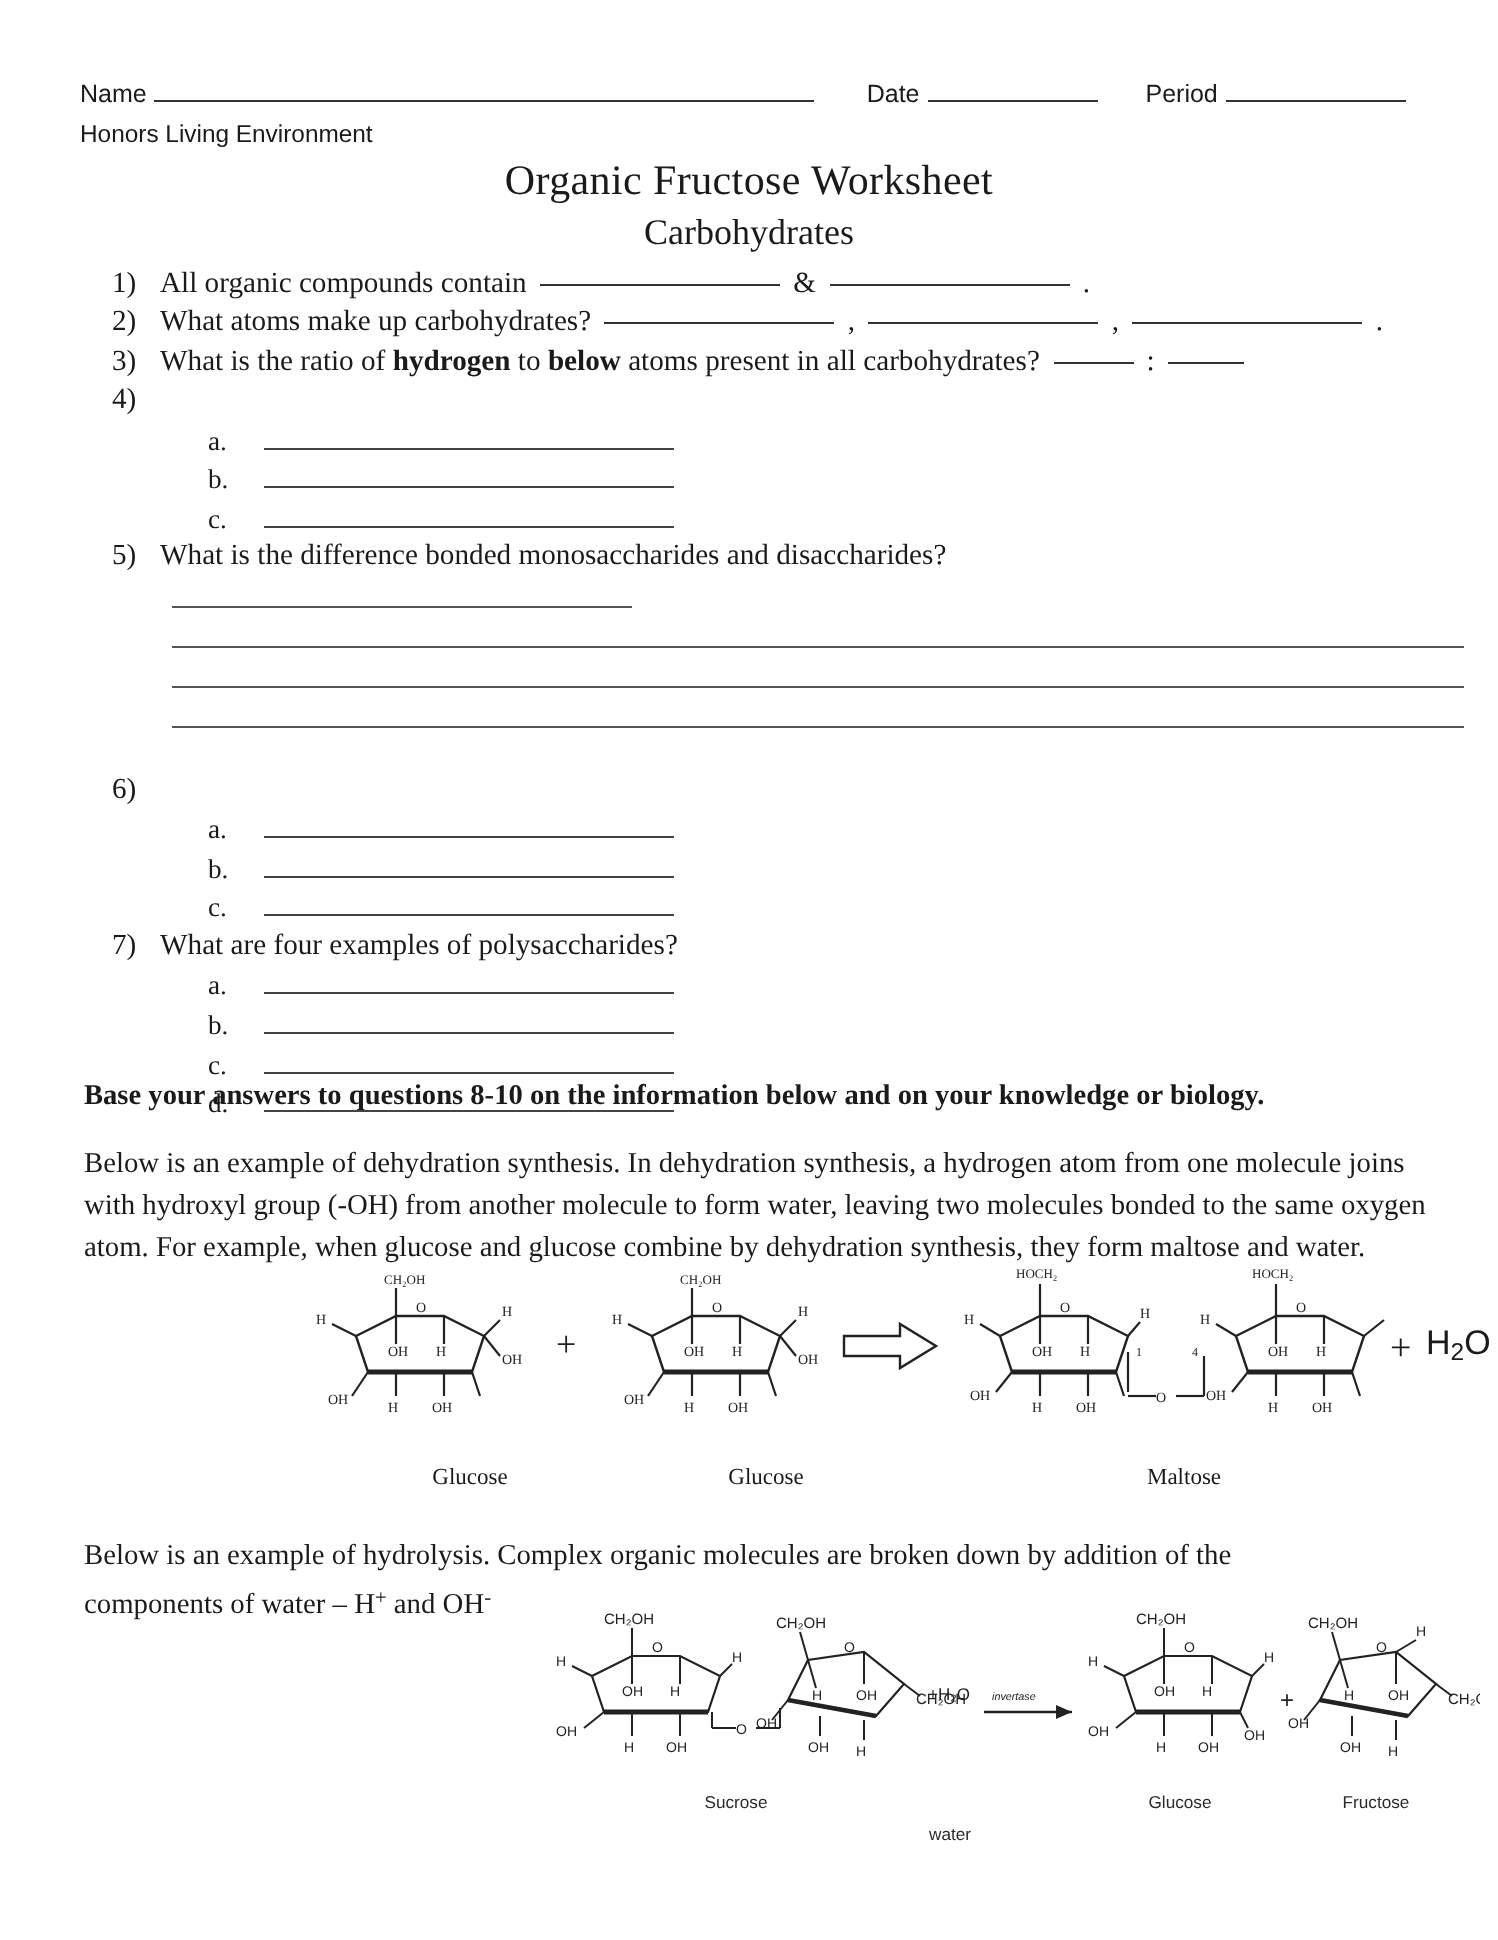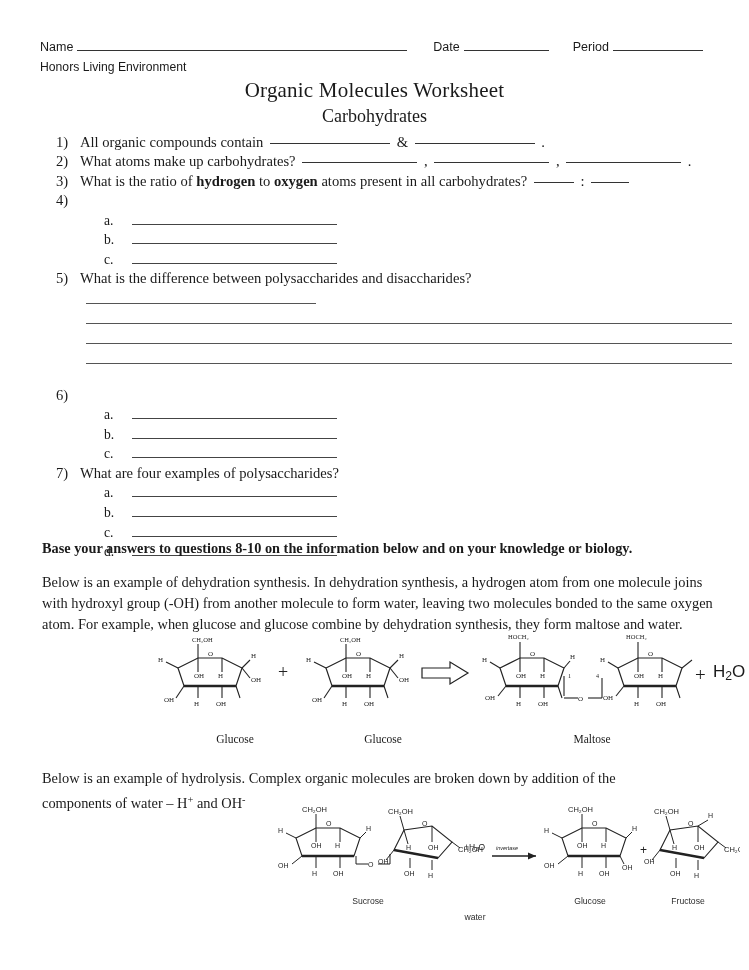--- a/index.html
+++ b/index.html
@@ -206,21 +206,21 @@
     <span class="hdr-gap-a"></span>
     <span class="hdr-label">Date</span>
     <span class="rule rule-date"></span>
     <span class="hdr-gap-b"></span>
     <span class="hdr-label">Period</span>
     <span class="rule rule-period"></span>
   </div>
 
   <div class="subhdr">Honors Living Environment</div>
 
-  <div class="title">Organic Molecules Worksheet</div>
+  <div class="title">Organic Fructose Worksheet</div>
   <div class="subtitle">Carbohydrates</div>
 
   <div class="qlist">
 
     <div class="q">
       <span class="q-num">1)</span>
       <span class="q-text">
         <span>All organic compounds contain</span>
         <span class="inline-rule ir-120"></span>
         <span>&amp;</span>
@@ -241,21 +241,21 @@
         <span>.</span>
       </span>
     </div>
 
     <div class="q">
       <span class="q-num">3)</span>
       <span class="q-text">
         <span>What is the ratio of</span>
         <b>hydrogen</b>
         <span>to</span>
-        <b>oxygen</b>
+        <b>below</b>
         <span>atoms present in all carbohydrates?</span>
         <span class="inline-rule ir-40"></span>
         <span>:</span>
         <span class="inline-rule ir-38"></span>
       </span>
     </div>
 
     <div class="q">
       <span class="q-num">4)</span>
     </div>
@@ -267,21 +267,21 @@
       <span class="sub-letter">b.</span>
       <span class="sub-rule"></span>
     </div>
     <div class="sub">
       <span class="sub-letter">c.</span>
       <span class="sub-rule"></span>
     </div>
 
     <div class="q">
       <span class="q-num">5)</span>
-      <span class="q-text">What is the difference between polysaccharides and disaccharides?</span>
+      <span class="q-text">What is the difference bonded monosaccharides and disaccharides?</span>
     </div>
     <div class="ans-short"></div>
     <div class="ans-full"></div>
     <div class="ans-full"></div>
     <div class="ans-full"></div>
 
     <div class="q" style="margin-top:22px;">
       <span class="q-num">6)</span>
     </div>
     <div class="sub">

